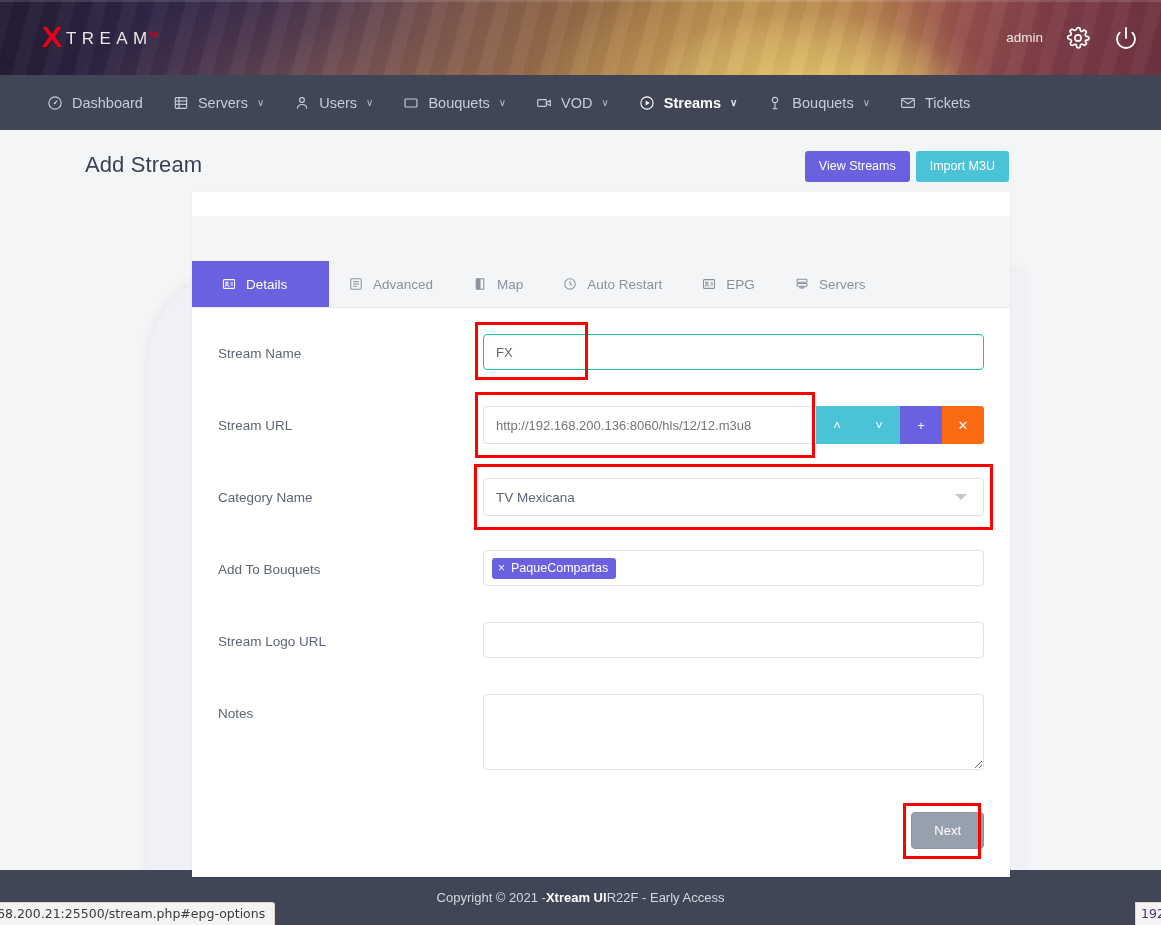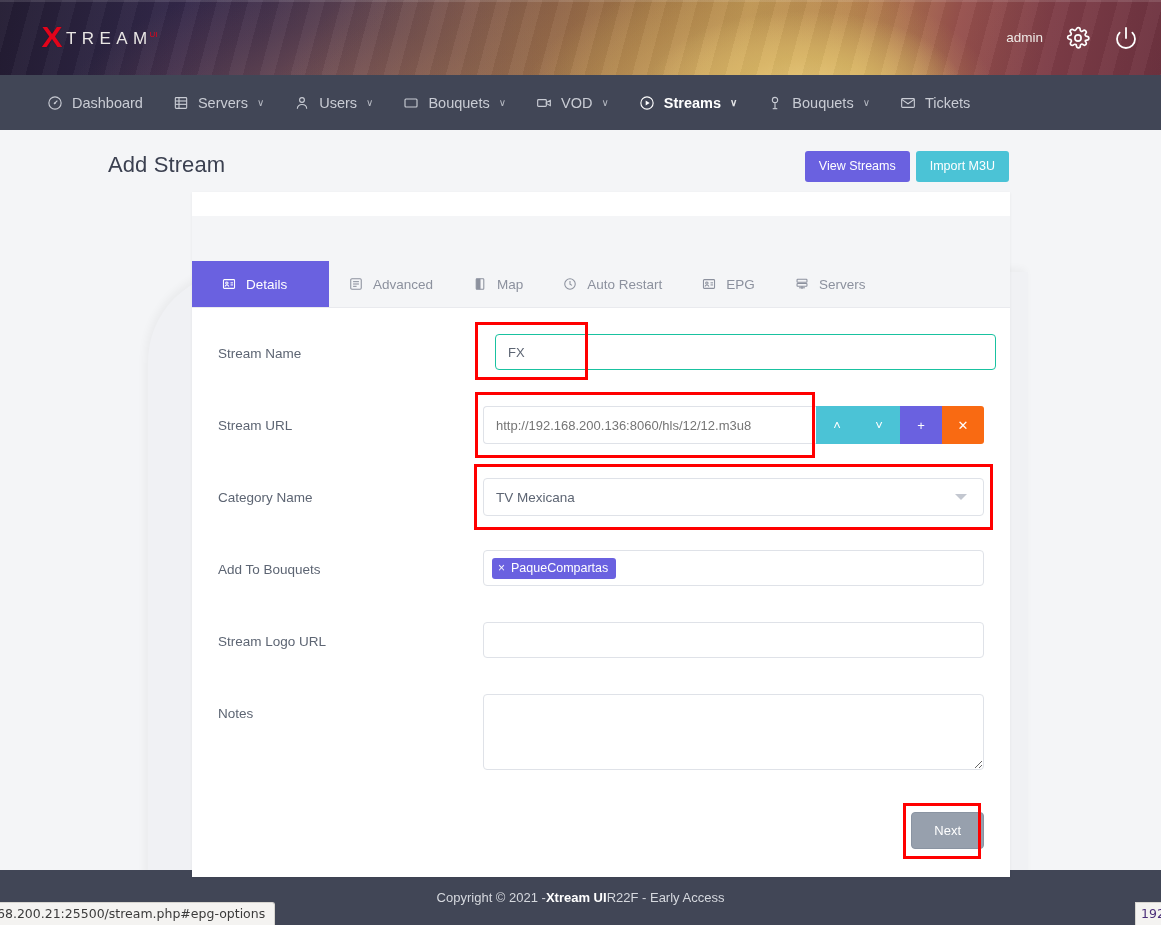--- a/index.html
+++ b/index.html
@@ -121,21 +121,21 @@
     background: #f0f1f4;
     box-shadow: -3px -3px 9px rgba(0,0,0,0.045);
   }
   .page-head {
     position: relative;
     padding: 22px 0 0 0;
     display: flex; align-items: flex-start;
     z-index: 2;
   }
   .page-title {
-    margin-left: 108px;
+    margin-left: 85px;
     font-size: 22px; color: #3b4050;
     letter-spacing: .1px;
   }
   .head-actions {
     position: absolute; right: 152px; top: 21px;
     display: flex; gap: 6px;
   }
   .btn {
     border: none; cursor: pointer; border-radius: 3px;
     font-size: 12.5px; color: #fff;
@@ -187,21 +187,21 @@
   .inp {
     width: 100%; height: 36px;
     border: 1px solid #dfe2e8; border-radius: 4px;
     background: #fff;
     font-size: 13px; color: #5d6573;
     padding: 0 12px;
     font-family: "Liberation Sans", sans-serif;
     outline: none;
   }
   .inp::placeholder { color: #9aa0ac; }
-  .inp.valid { border-color: #19c2a0; margin-left: 12px; }
+  .inp.valid { border-color: #19c2a0; }
 
   
   .hl {
     position: absolute;
     border: 3px solid #ff0000;
     pointer-events: none;
     z-index: 5;
   }
 
   .url-wrap { display: flex; align-items: stretch; width: 100%; }

